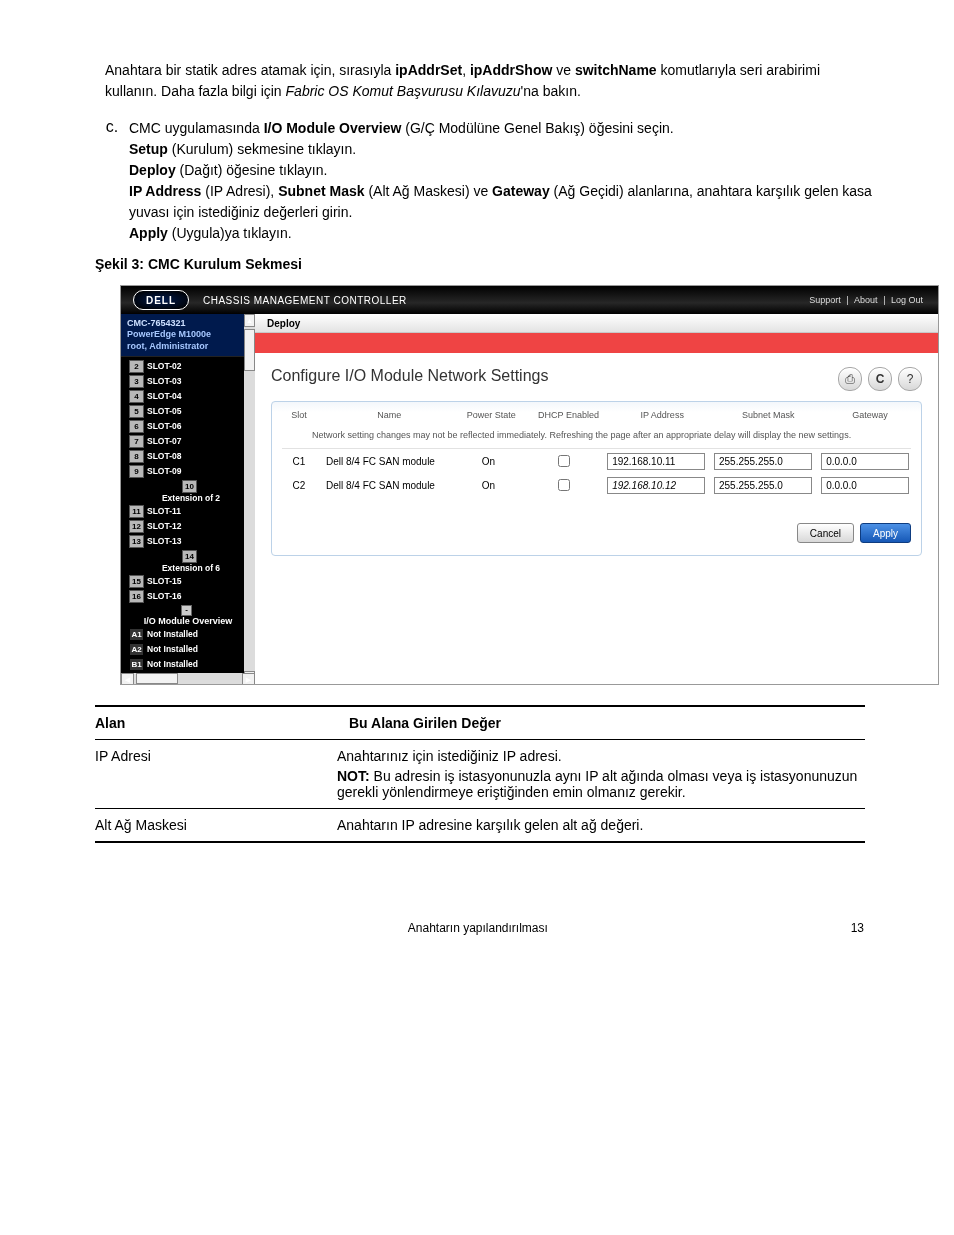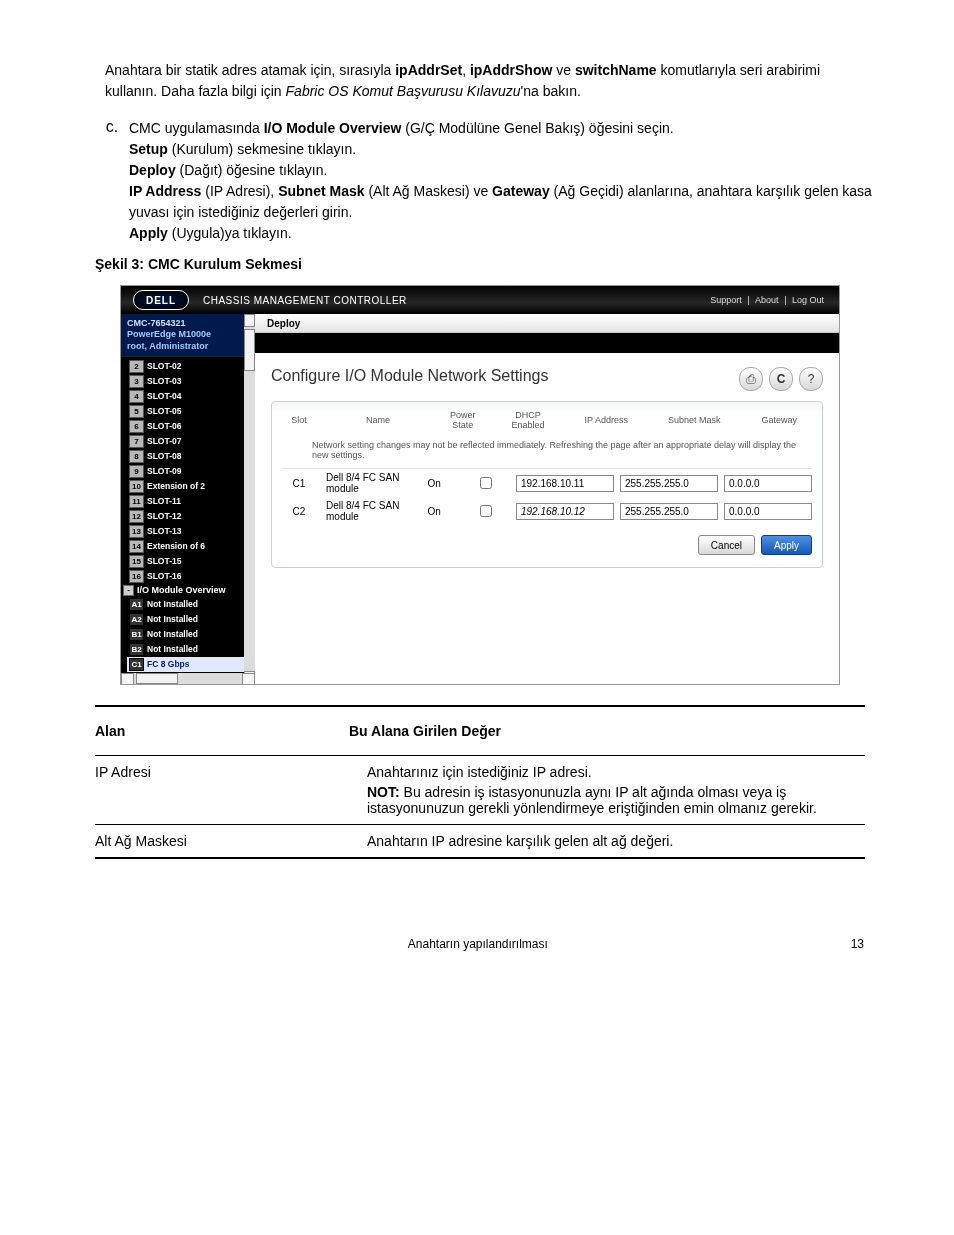--- a/index.html
+++ b/index.html
@@ -27,26 +27,26 @@
     gap: 10px;
   }
   .bullet {
     width: 14px;
     flex: 0 0 14px;
     text-align: center;
   }
 
   
   .shot {
-    width: 720px;
+    width: 819px;
     height: 400px;
     margin: 10px 0 10px 15px;
     border: 1px solid #999;
     box-sizing: border-box;
-    background: #000000;
+    background: #ef4444;
     font-family: Tahoma, Arial, sans-serif;
     font-size: 10px;
     color: #000;
     position: relative;
     overflow: hidden;
   }
   .topbar {
     height: 28px;
     background: linear-gradient(#000000, #272727 60%, #000000);
     color: #fff;
@@ -135,21 +135,21 @@
     font-size: 8px;
     text-align: center; line-height: 11px;
     border: 1px solid #555;
     margin-right: 3px;
     font-weight: bold;
   }
   .tree-row.sel {
     background: #dfe8ff;
     color: #001a66;
   }
-  .tree-row.bold { font-weight: bold; }
+  .tree-row.bold { font-weight: bold; flex-direction: column; }
   .tree-row.small { font-size: 8.5px; }
   .iom-chip { background: #333 !important; color:#fff !important; border-color:#000 !important; }
   .sb-scroll {
     position: absolute;
     right: 0; top: 0; bottom: 0; width: 11px;
     background: #dcdcdc;
     display: flex; flex-direction: column;
   }
   .sb-scroll-btn { height: 11px; background: #f2f2f2; border: 1px solid #888; font-size: 7px; display:flex;align-items:center;justify-content:center; }
   .sb-scroll-thumb { flex:0 0 40px; background:#f2f2f2; border:1px solid #888; margin:2px 0; }
@@ -202,44 +202,44 @@
   .txt-inp {
     height:15px; border:1px solid #888; padding:0 4px; text-align:left;
     font-size:10px; font-family: inherit;
   }
   .chk { width:12px;height:12px; }
   .note {
     font-size:9px; color:#555; padding: 4px 4px 8px 30px;
     border-bottom:1px solid #e2e2e2;
   }
 
-  .btn-row { margin-top:10px; display:flex; justify-content:flex-end; gap:6px; }
+  .btn-row { margin-top:26px; display:flex; justify-content:flex-end; gap:6px; }
   .btn {
     height:20px; padding:0 12px; border:1px solid #888; border-radius:3px;
     font-size:10px; cursor:pointer;
     background:linear-gradient(#fff,#d8d8d8);
   }
   .btn.primary { background:linear-gradient(#4c91e6,#1658b6); color:#fff; border-color:#0e3c80; }
 
   
   .ft-table {
     border-top:2px solid #000;
     border-bottom:2px solid #000;
     margin: 20px 0 0 0;
     width: 770px;
     margin-left: -10px;
   }
   .ft-table .hdr {
     display:grid; grid-template-columns: 240px 1fr; gap:14px;
     font-weight:bold; font-size:14px;
-    padding: 16px 0;
+    padding: 8px 0;
     border-bottom:1.5px solid #000;
   }
   .ft-table .row {
-    display:grid; grid-template-columns: 240px 1fr; gap:32px;
+    display:grid; grid-template-columns: 240px 1fr; gap:2px;
     font-size:14px;
     padding: 8px 0;
     border-bottom:1px solid #000;
   }
   .ft-table .row:last-child { border-bottom:none; }
 
   .footer {
     margin-top: 78px;
     font-size: 12px;
     color:#000;

